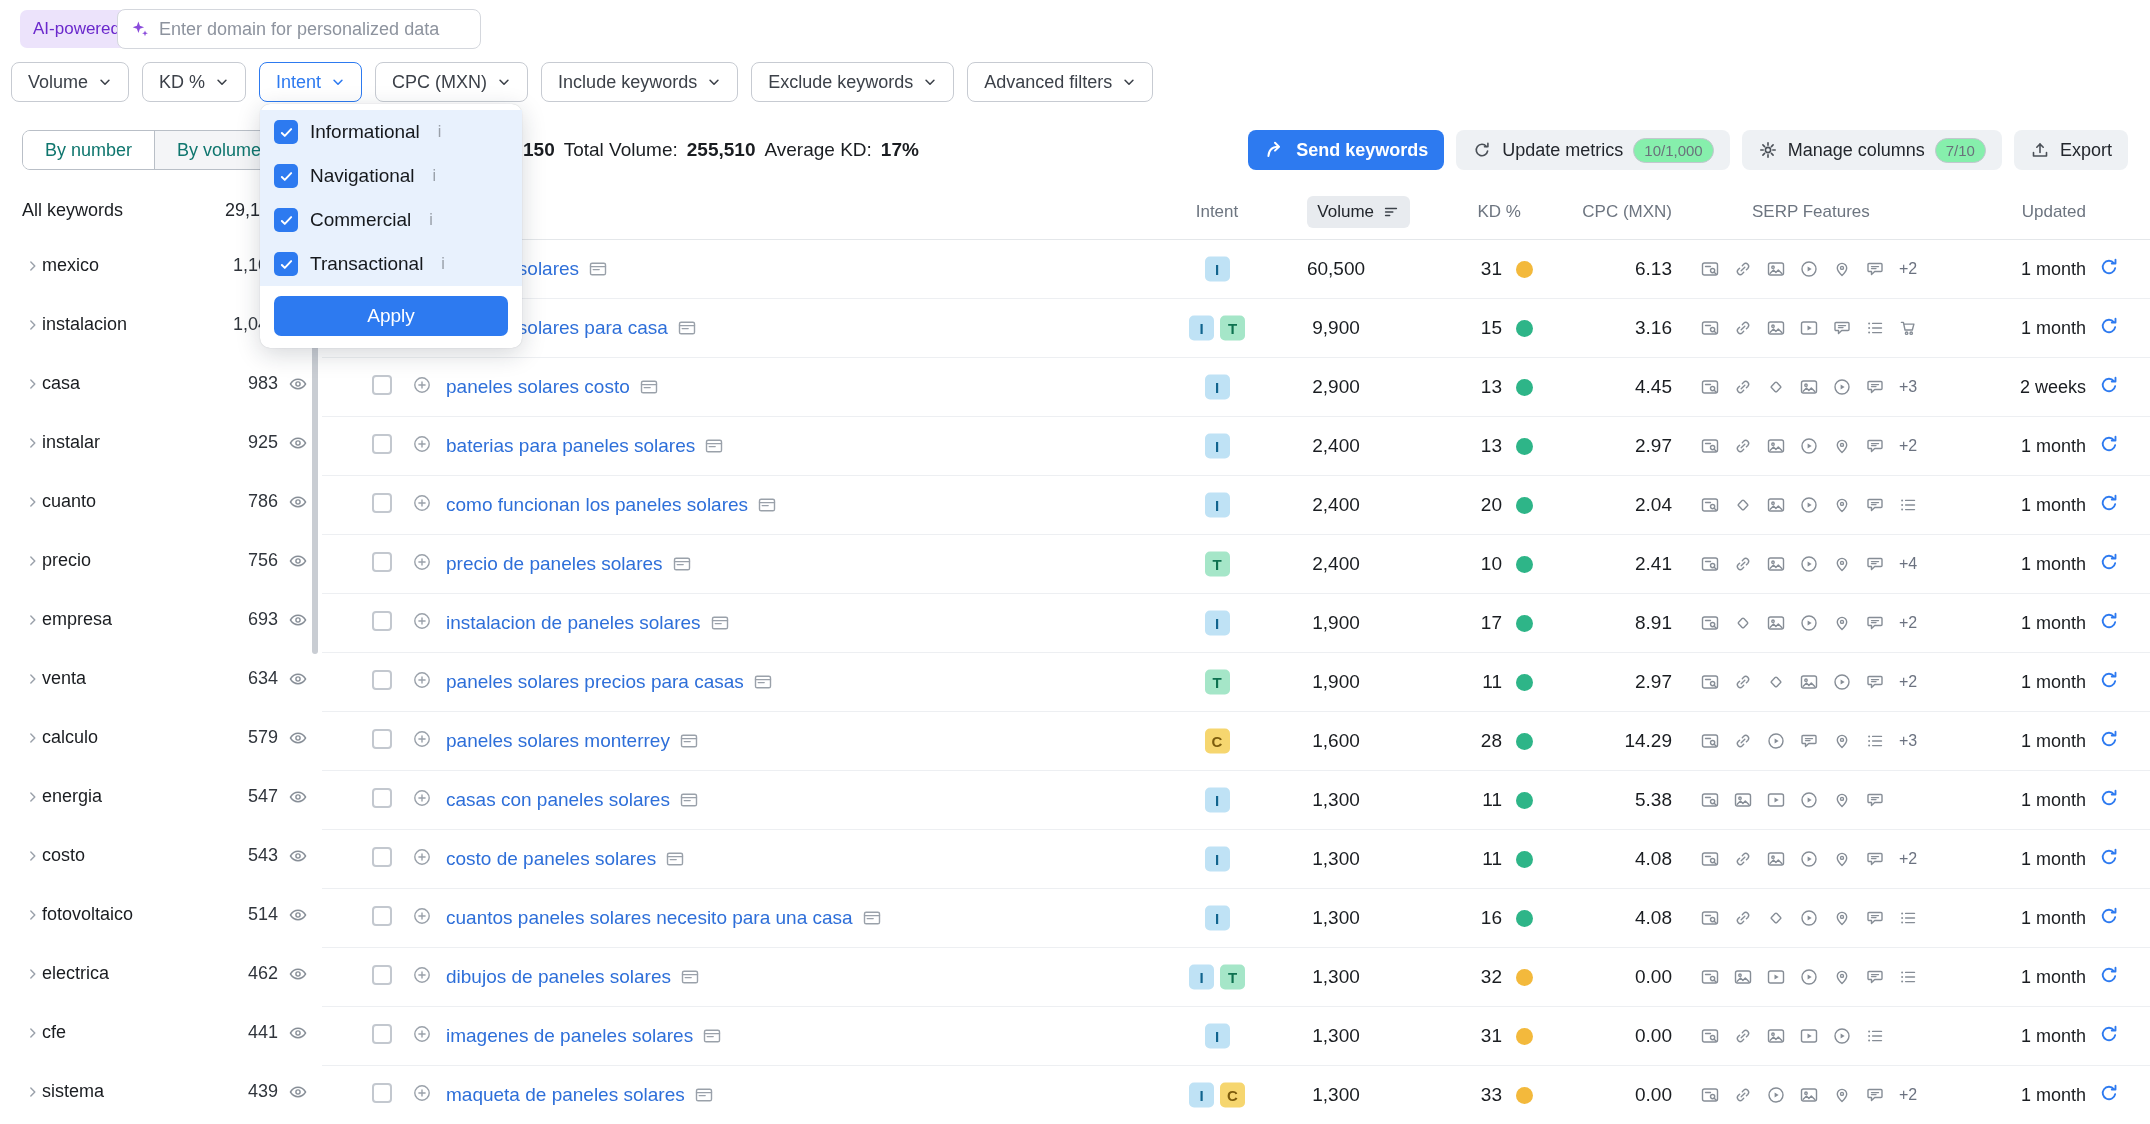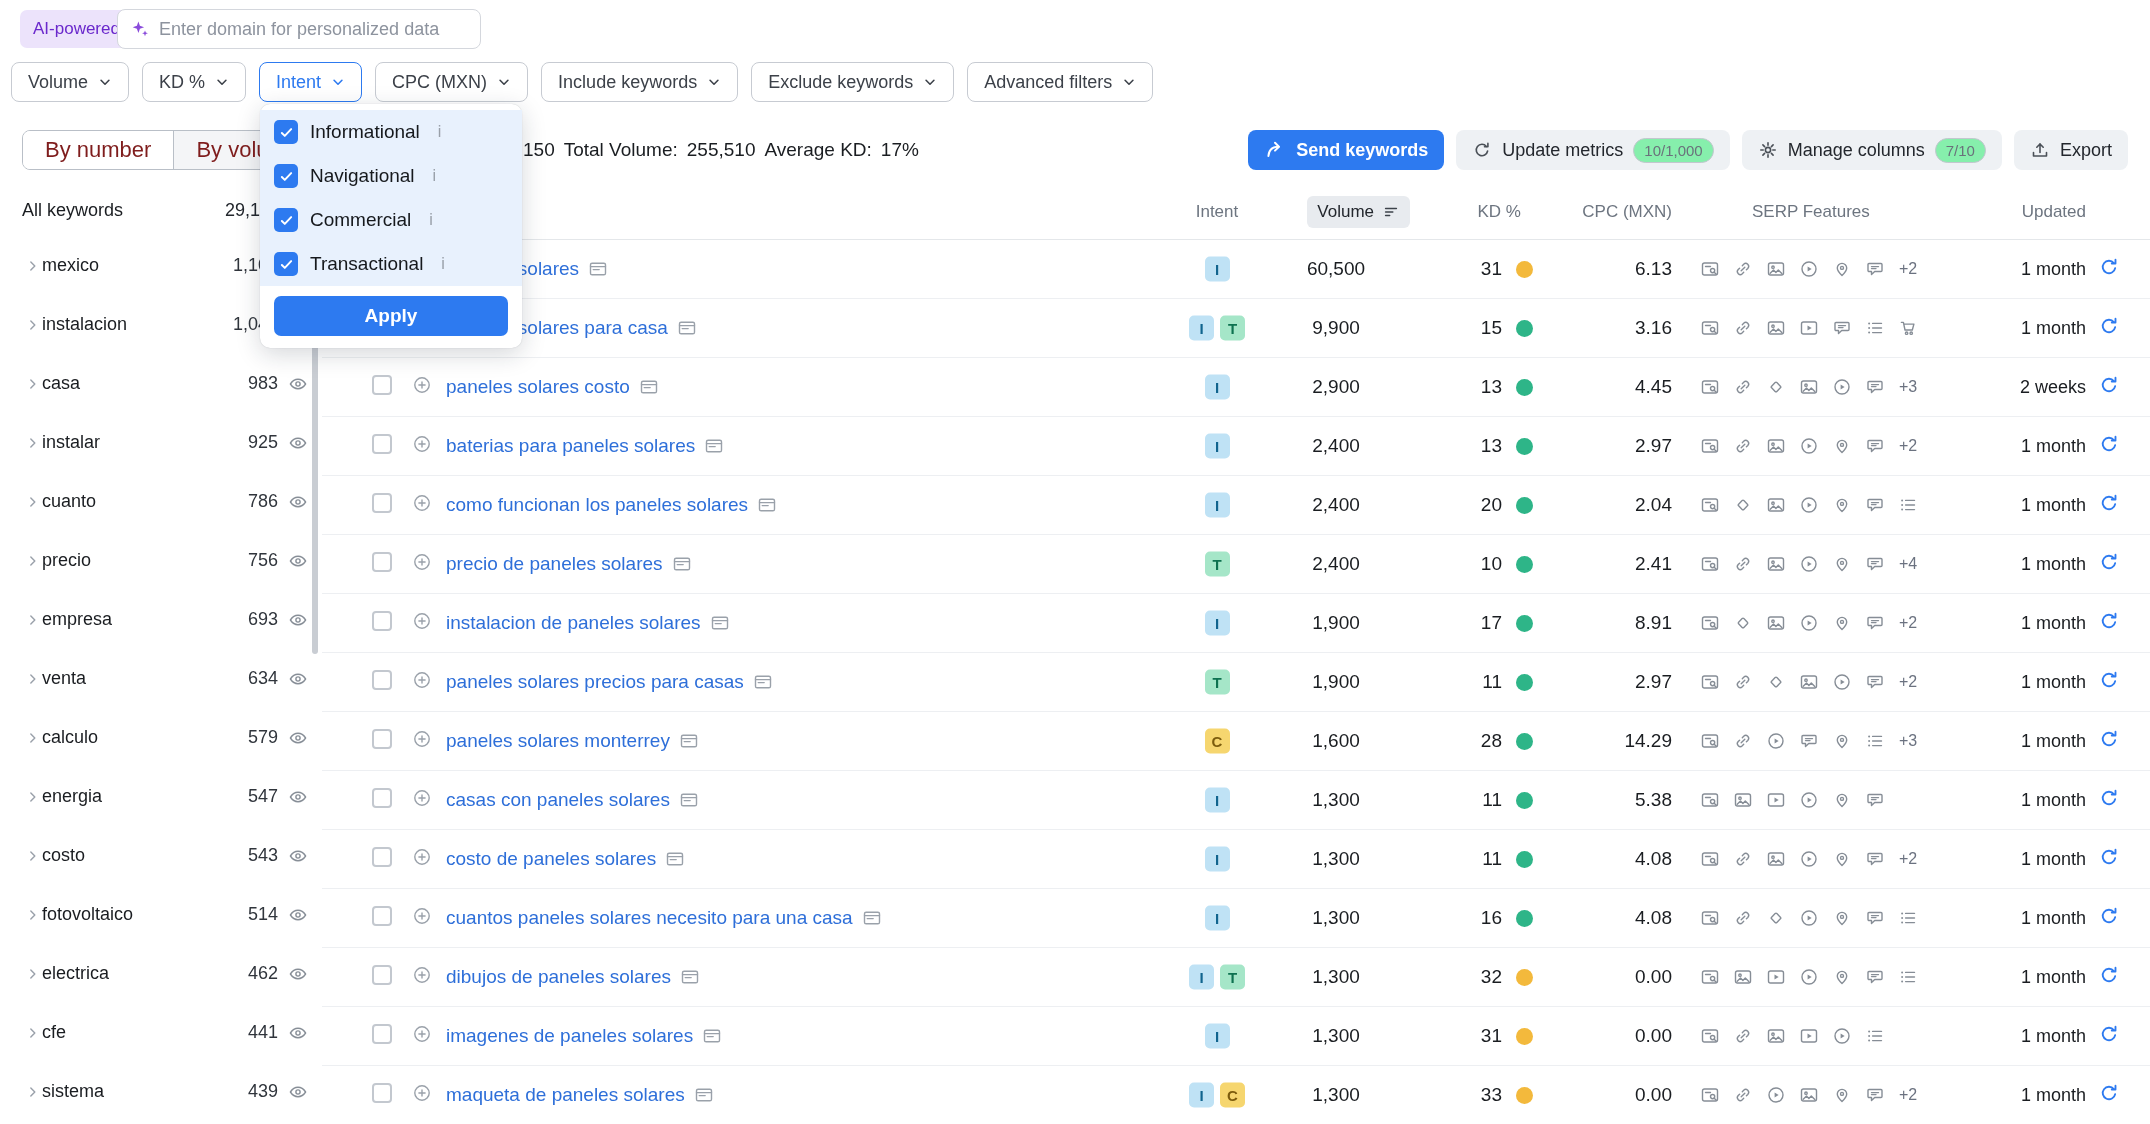--- a/index.html
+++ b/index.html
@@ -16,25 +16,25 @@
   .domain-input input::placeholder{color:#8d939e}
 
   
   .filter-bar{position:absolute;left:11px;top:62px;display:flex;gap:13px}
   .fbtn{display:flex;align-items:center;gap:10px;height:40px;padding:0 16px;background:#fff;border:1px solid #c7cbd2;border-radius:8px;font-size:18px;color:#3c4149;font-family:inherit;cursor:pointer}
   .fbtn.active{border-color:#2d7af0;color:#2d7af0}
 
   
   .toolbar{position:absolute;top:130px;left:0;width:100%;height:42px}
   .view-toggle{position:absolute;left:22px;top:0;display:flex;height:40px;border:1px solid #b9bfc7;border-radius:8px;overflow:hidden}
-  .seg{display:flex;align-items:center;padding:0 22px;font-size:22px;color:#7f1d1d;background:#f4f5f7;cursor:pointer}
+  .seg{display:flex;align-items:center;padding:0 22px;font-size:18px;color:#0f766e;background:#f4f5f7;cursor:pointer}
   .seg.active{background:#fff}
   .seg + .seg{border-left:1px solid #b9bfc7}
   .metrics{position:absolute;left:523px;top:0;height:40px;display:flex;align-items:center;gap:9px;font-size:19px}
-  .metrics b{font-weight:normal}
+  .metrics b{font-weight:bold}
   .metrics .gap{}
   .toolbar-actions{position:absolute;right:22px;top:0;display:flex;gap:12px}
   .btn{display:flex;align-items:center;gap:10px;height:40px;padding:0 16px;border:none;border-radius:8px;font-size:18px;font-family:inherit;cursor:pointer}
   .btn.primary{background:#2d7af0;color:#fff;font-weight:bold}
   .btn.gray{background:#eef1f4;color:#23272d}
   .badge-pill{border:1px solid #c2c7ce;border-radius:999px;padding:3px 10px;font-size:15px;color:#6a717b;background:#86efac}
 
   
   .sidebar{position:absolute;left:0;top:184px;width:322px;bottom:0}
   .all-kw{height:52px;display:flex;align-items:center;padding:0 42px 0 22px;font-size:18px}
@@ -74,21 +74,21 @@
   .ibadge.comm{background:#f6d66f;color:#7c5c0d}
   .kdot{width:17px;height:17px;border-radius:50%;display:inline-block}
   .more{font-size:16px;color:#6b7280;margin-left:1px}
 
   
   .intent-dd{position:absolute;left:260px;top:104px;width:262px;background:#fff;border-radius:10px;box-shadow:0 6px 24px rgba(24,33,48,.18),0 0 1px rgba(24,33,48,.25);z-index:60;padding:6px 0 12px}
   .dd-option{height:44px;display:flex;align-items:center;gap:12px;padding:0 14px;background:#e8f1fd;cursor:pointer}
   .dd-option .cb{width:24px;height:24px;border-radius:5px;background:#2d7af0;display:inline-flex;align-items:center;justify-content:center;cursor:pointer}
   .dd-option .lab{font-size:19px;color:#16191d}
   .info-i{color:#99a0a9;font-size:16px;margin-left:6px}
-  .apply-btn{display:block;margin:10px 14px 0;width:calc(100% - 28px);height:40px;background:#2d7af0;color:#fff;border:none;border-radius:7px;font-size:19px;font-weight:bold;font-family:inherit;cursor:pointer}
+  .apply-btn{display:block;margin:10px 14px 0;width:calc(100% - 28px);height:40px;background:#2d7af0;color:#fff;border:none;border-radius:7px;font-size:19px;font-weight:normal;font-family:inherit;cursor:pointer}
 </style>
 </head>
 <body>
 
 <div class="top-bar">
   <div class="ai-badge">AI-powered</div>
   <div class="domain-input">
     <span class="icon">
       <svg width="20" height="20" viewBox="0 0 20 20">
           <path d="M8.4 2.6l1.5 4.2 4.2 1.5-4.2 1.5-1.5 4.2-1.5-4.2L2.7 8.3l4.2-1.5z" fill="#8a4bdb"></path>

